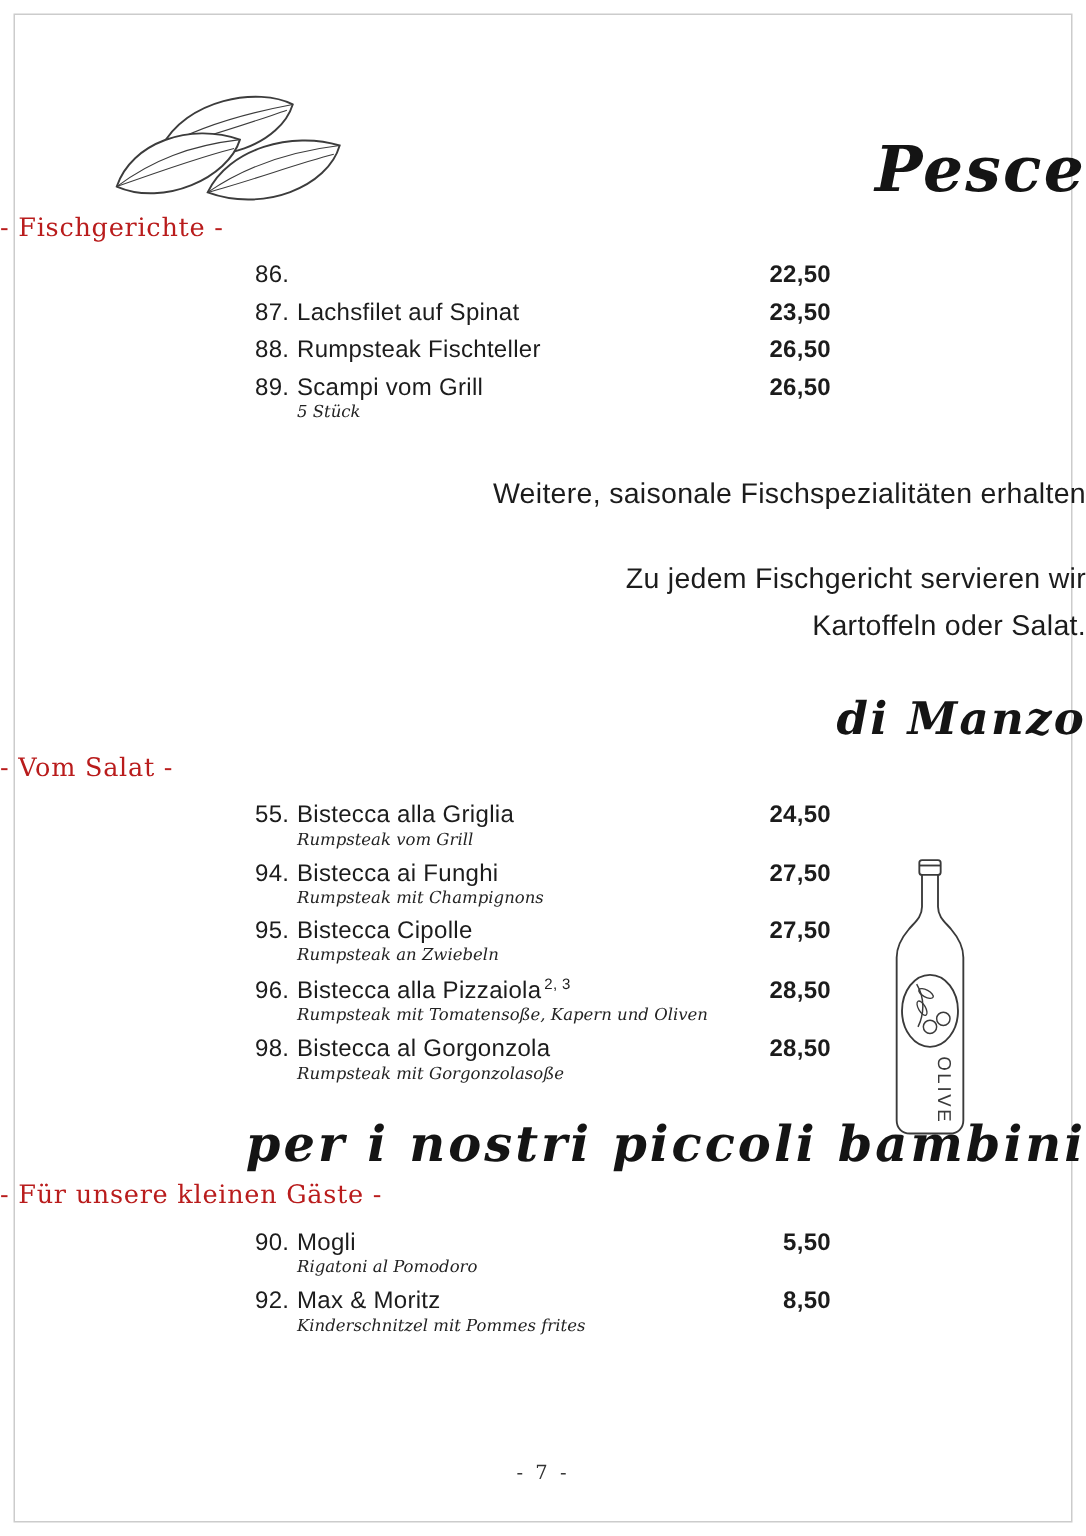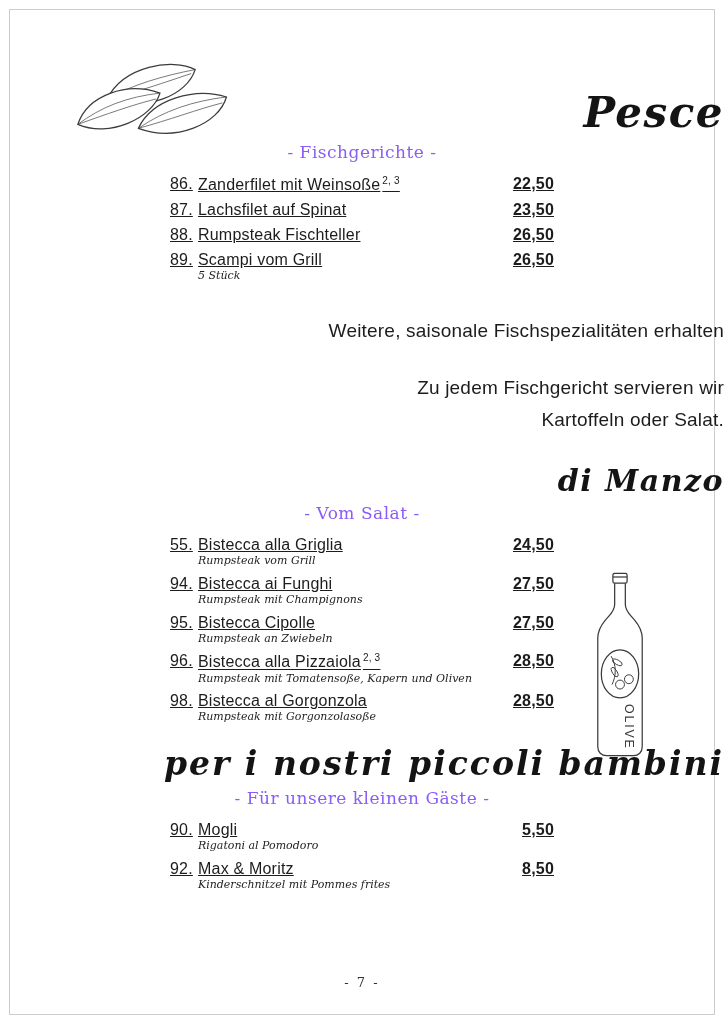--- a/index.html
+++ b/index.html
@@ -27,32 +27,31 @@
     text-align:right; margin:0;
     letter-spacing:1.5px;
     color:#141414;
   }
   .t-pesce   { font-size:42px; }
   .t-manzo   { font-size:30px; margin-top:28px; }
   .t-bambini { font-size:33px; margin-top:20px; letter-spacing:2px; }
 
   .section-sub {
     font-family:"DejaVu Serif", serif;
-    font-size:17px; text-align:center;
+    font-size:17px; 
     margin:5px 0 13px; letter-spacing:0.5px;
-    color:#8b5cf6;
+    color:#b91c1c;
   }
 
   .menu-col { width:384px; margin:0 auto; }
 
   .row {
-    display:flex; align-items:flex-start;
+    display:flex; align-items:flex-end;
     font-size:16px; letter-spacing:0.2px;
     margin-top:7px;
-    text-decoration:underline;
   }
   .num  { flex:none; width:28px; }
   .name { }
   .sup  { font-size:10px; vertical-align:super; margin-left:2px; }
   .price{ margin-left:auto; font-weight:700; }
 
   .desc {
     margin:0 0 3px 28px;
     font-family:"DejaVu Serif", serif;
     font-style:italic; font-size:11px;
@@ -113,21 +112,20 @@
 </div>
 
 <div class="content">
 
   <h1 class="script-title t-pesce">Pesce</h1>
   <div class="section-sub">- Fischgerichte -</div>
 
   <div class="menu-col">
     <div class="row">
       <span class="num">86.</span>
-      <span class="name"><span>Zanderfilet mit Weinsoße</span><span class="sup">2, 3</span></span>
       <span class="price">22,50</span>
     </div>
     <div class="row">
       <span class="num">87.</span>
       <span class="name">Lachsfilet auf Spinat</span>
       <span class="price">23,50</span>
     </div>
     <div class="row">
       <span class="num">88.</span>
       <span class="name">Rumpsteak Fischteller</span>

